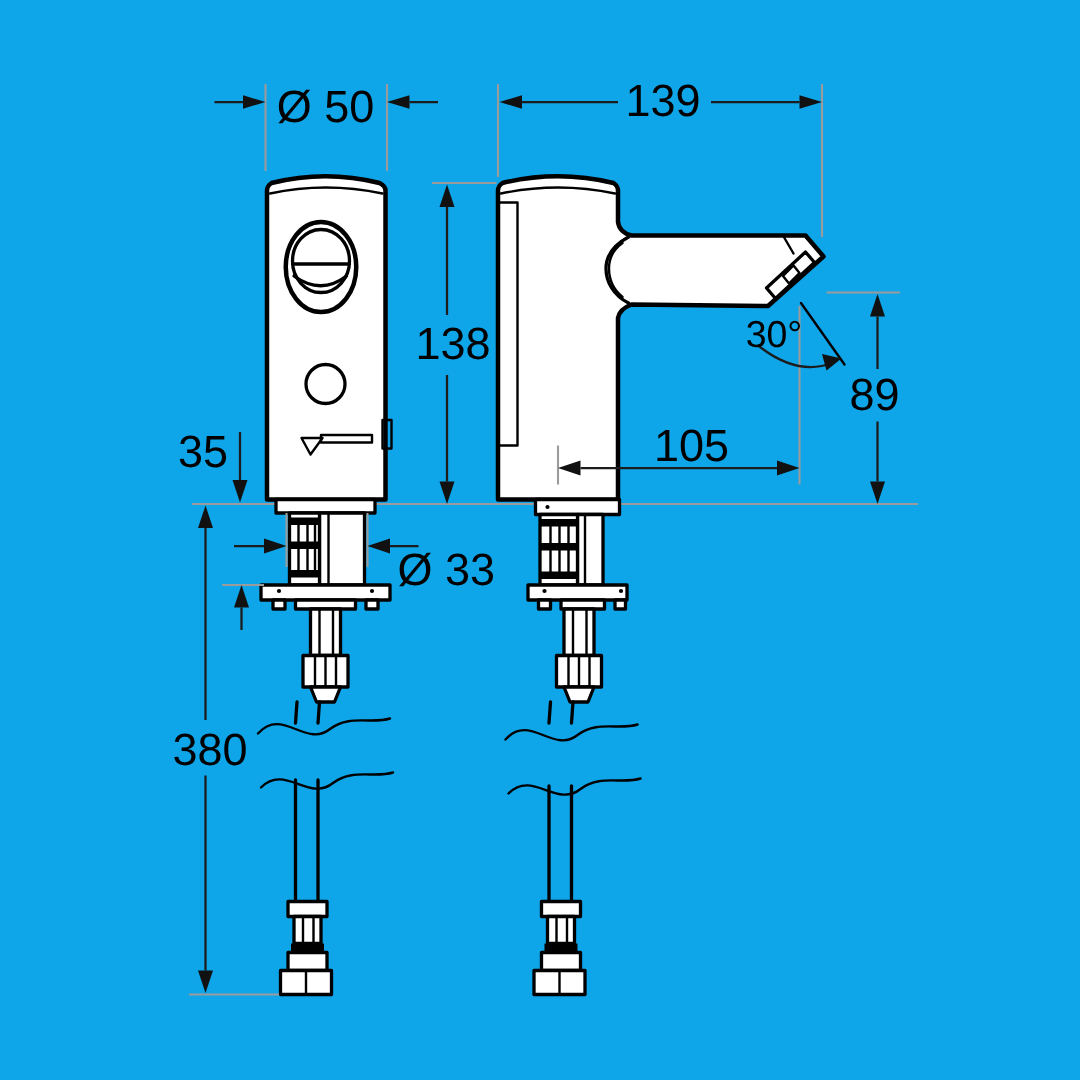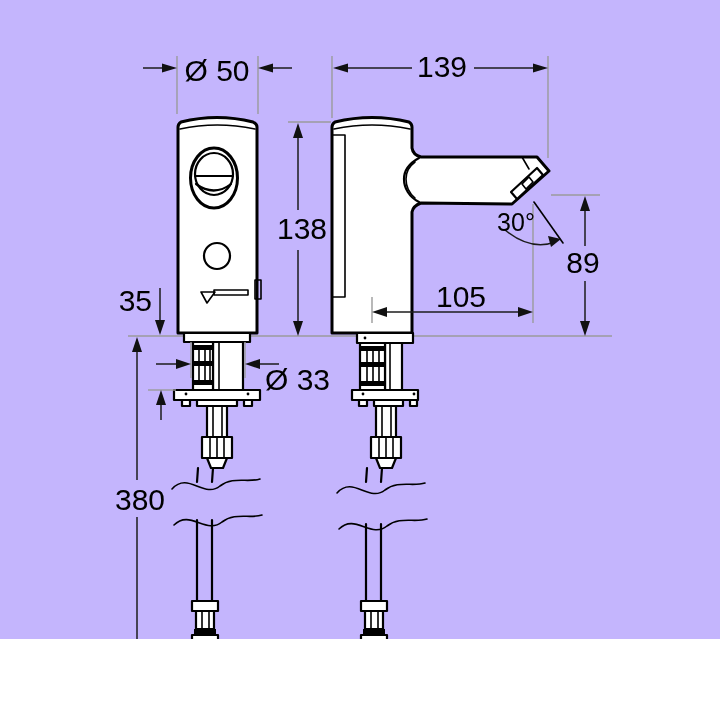--- a/index.html
+++ b/index.html
@@ -1,16 +1,16 @@
 <!DOCTYPE html>
 <html><head>
 <meta charset="utf-8">
 <style>
   html,body{margin:0;padding:0;background:#ffffff;}
-  .canvas{width:720px;height:639px;background:#c4b5fd;position:relative;overflow:hidden;}
+  .canvas{width:720px;height:720px;background:#0ea5e9;position:relative;overflow:hidden;}
   svg{display:block;}
   
   .o3{stroke:#000;stroke-width:3;fill:#fff;stroke-linejoin:round;stroke-linecap:round;}
   .o2{stroke:#000;stroke-width:2.2;fill:#fff;stroke-linejoin:round;}
   .l3{stroke:#000;stroke-width:3;fill:none;stroke-linecap:round;}
   .l2{stroke:#000;stroke-width:2.2;fill:none;stroke-linecap:round;}
   .l15{stroke:#000;stroke-width:1.6;fill:none;stroke-linecap:round;stroke-linejoin:round;}
   .ext{stroke:#9b9b9b;stroke-width:1.4;fill:none;}
   .dim{stroke:#1c1c1c;stroke-width:1.5;fill:none;}
   .ah{fill:#111;stroke:none;}

